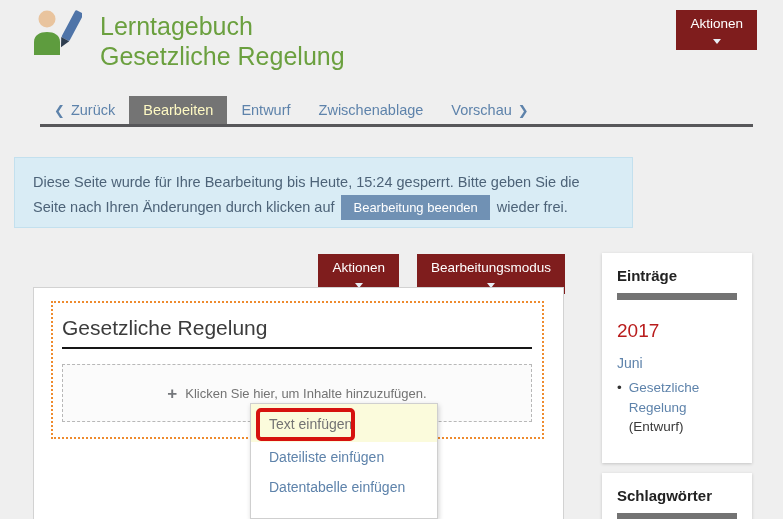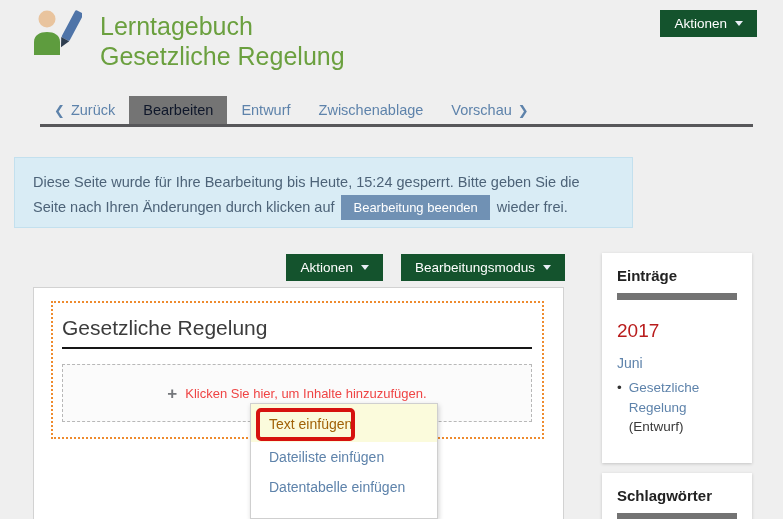--- a/index.html
+++ b/index.html
@@ -13,43 +13,43 @@
   }
 
   
   .app-icon { position:absolute; left:32px; top:9px; width:50px; height:46px; }
   .titles {
     position:absolute; left:100px; top:11px;
     font-size:25px; line-height:30px; color:#6ba03f; font-weight:400;
   }
   .btn {
     display:inline-flex; align-items:center; gap:8px;
-    background:#14532d; color:#fff; border:none;
+    background:#7f1d1d; color:#fff; border:none;
     font-family:inherit; font-size:13.5px;
-    padding:6px 14px; cursor:pointer; white-space:nowrap;
+    padding:6px 14px; cursor:pointer; white-space:nowrap;flex-direction:column;
   }
   .top-actions { position:absolute; right:26px; top:10px; }
   .caret {
     width:0; height:0; display:inline-block;
     border-left:4px solid transparent; border-right:4px solid transparent;
     border-top:5px solid #e8eef5;
   }
 
   
   .tabbar {
     position:absolute; left:40px; top:96px; width:713px;
     display:flex; align-items:flex-end;
     border-bottom:3px solid #57575a;
   }
   .tab {
     color:#5e83ab; text-decoration:none; font-size:14.5px;
     padding:6px 14px; display:inline-flex; align-items:center; gap:6px;
     cursor:pointer;
   }
-  .tab.active { background:#747474; color:#0f172a; }
+  .tab.active { background:#747474; color:#fef9c3; }
   .chev { font-size:13px; font-weight:bold; }
 
   
   .infobox {
     position:absolute; left:14px; top:157px; width:619px; height:71px;
     background:#d9ecf5; border:1px solid #c3e0ee;
     padding:12px 18px; font-size:14.5px; line-height:1.75; color:#4d6378;
   }
   .infobox .inline-btn {
     background:#7091b4; color:#fff; border:none; cursor:pointer;
@@ -76,35 +76,35 @@
     font-size:21px; font-weight:400; color:#3c3c3c;
     padding-bottom:7px; border-bottom:2px solid #161616;
   }
   .placeholder {
     margin:15px 10px 0 9px; height:58px;
     border:1px dashed #b8b8b8; background:#fbfbfb;
     display:flex; align-items:center; justify-content:center; gap:8px;
     cursor:pointer;
   }
   .plus { color:#74777b; font-size:17px; font-weight:bold; line-height:1; }
-  .hint { color:#ef4444; font-size:13px; }
+  .hint { color:#737373; font-size:13px; }
 
   
   .menu {
     position:absolute; left:250px; top:403px; width:188px; height:116px;
     background:#fff; border:1px solid #cfcfcf;
     box-shadow:1px 2px 5px rgba(0,0,0,.18);
     z-index:5; overflow:hidden;
   }
   .menu-item {
     display:block; padding:7px 10px 7px 18px; font-size:14px;
     color:#5e83ab; text-decoration:none; cursor:pointer;
   }
   .menu-item.hovered {
-    background:#fbfbdc; color:#a16207; padding-top:12px; padding-bottom:10px;
+    background:#fbfbdc; color:#737373; padding-top:12px; padding-bottom:10px;
   }
   .red-annotation {
     position:absolute; left:5px; top:4px; width:99px; height:33px;
     border:4px solid #d6120e; border-radius:5px; pointer-events:none;
   }
 
   
   .card {
     position:absolute; left:602px; width:150px; background:#fff;
     box-shadow:0 1px 3px rgba(0,0,0,.18); padding:14px 15px;

